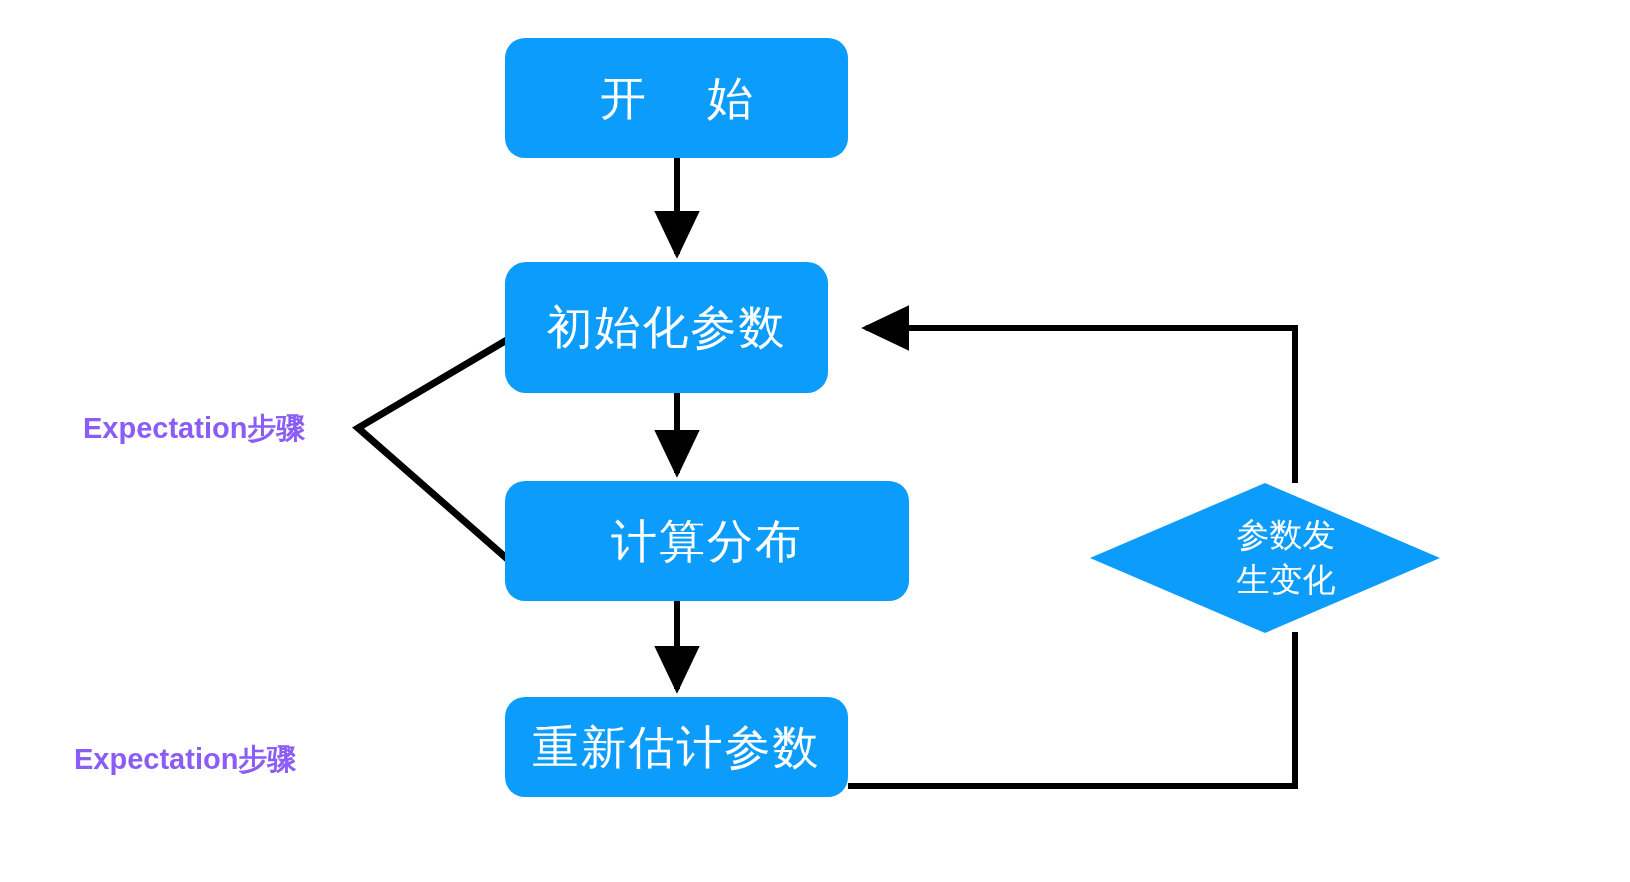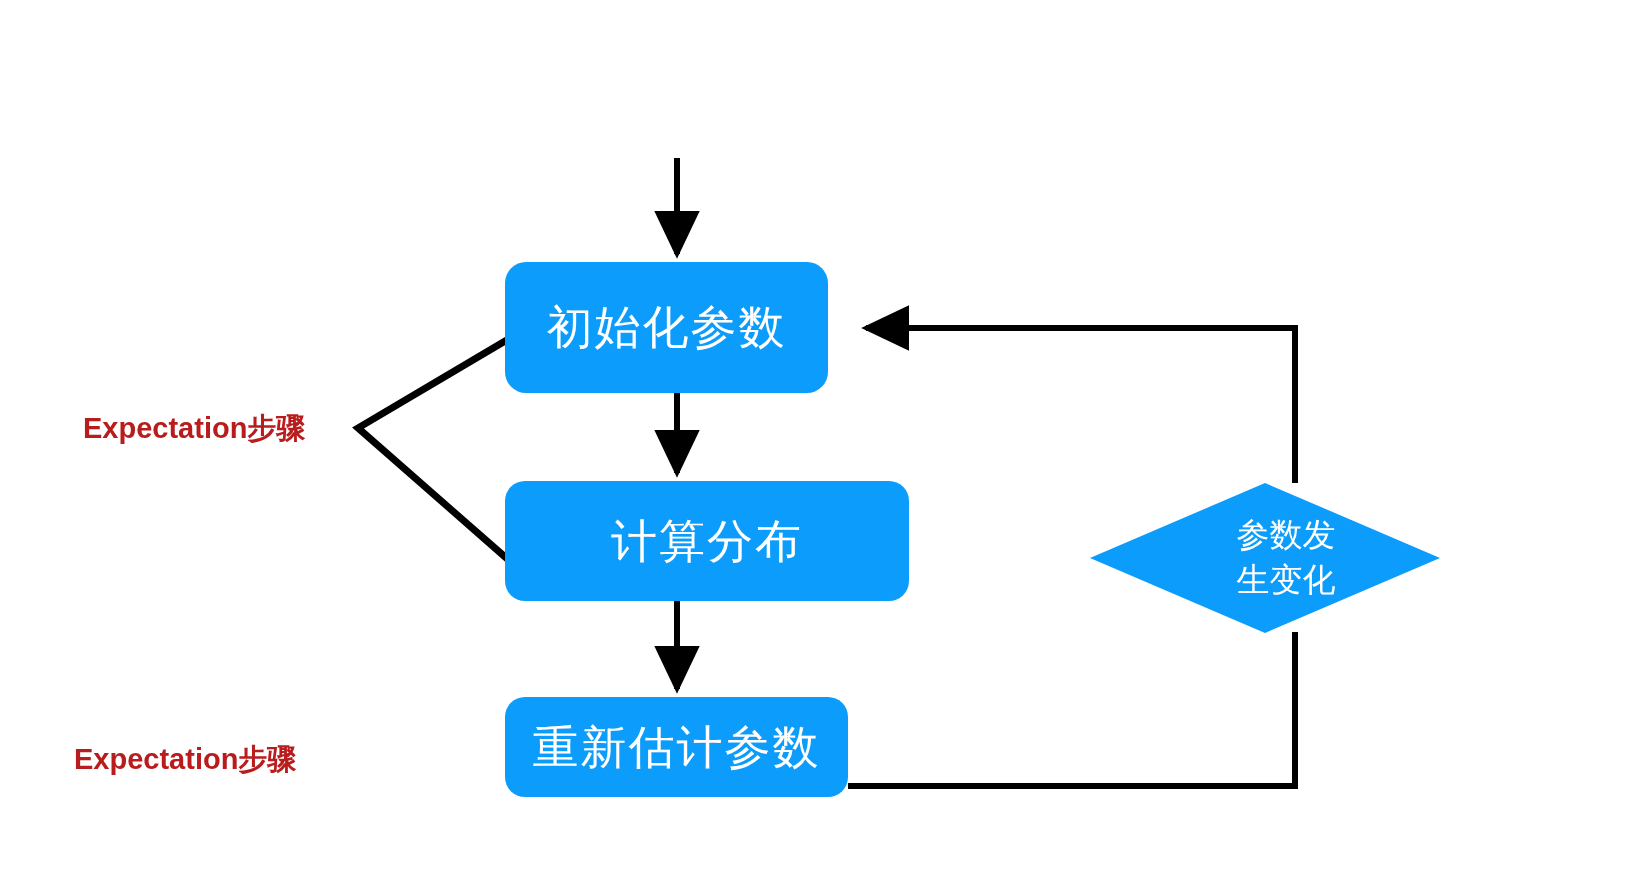--- a/index.html
+++ b/index.html
@@ -96,21 +96,21 @@
     transform: translate(-50%, -50%);
     font-size: 33px;
     line-height: 1.35;
     color: #ffffff;
     white-space: pre-line;
   }
   .side-label {
     position: absolute;
     font-weight: bold;
     font-size: 29px;
-    color: #b91c1c;
+    color: #8b5cf6;
     white-space: nowrap;
     user-select: none;
   }
   #label-expectation {
     left: 83px;
     top: 409px;
   }
   #label-maximization {
     left: 74px;
     top: 740px;
@@ -134,20 +134,23 @@
 
     <line x1="677" y1="601" x2="677" y2="689" stroke="#000000" stroke-width="6" marker-end="url(#arrowhead)"></line>
 
     <path d="M848,786 L1295,786 L1295,632" fill="none" stroke="#000000" stroke-width="6"></path>
 
     <path d="M1295,483 L1295,328 L866,328" fill="none" stroke="#000000" stroke-width="6" marker-end="url(#arrowhead)"></path>
 
     <path d="M512,337 L358,428 L512,563" fill="none" stroke="#000000" stroke-width="7" stroke-linejoin="miter" stroke-linecap="butt"></path>
   </svg>
 
+  <div class="node proc" id="node-start">
+    <span class="label">开 始</span>
+  </div>
 
   <div class="node proc" id="node-init">
     <span class="label">初始化参数</span>
   </div>
 
   <div class="node proc" id="node-dist">
     <span class="label">计算分布</span>
   </div>
 
   <div class="node proc" id="node-reest">

